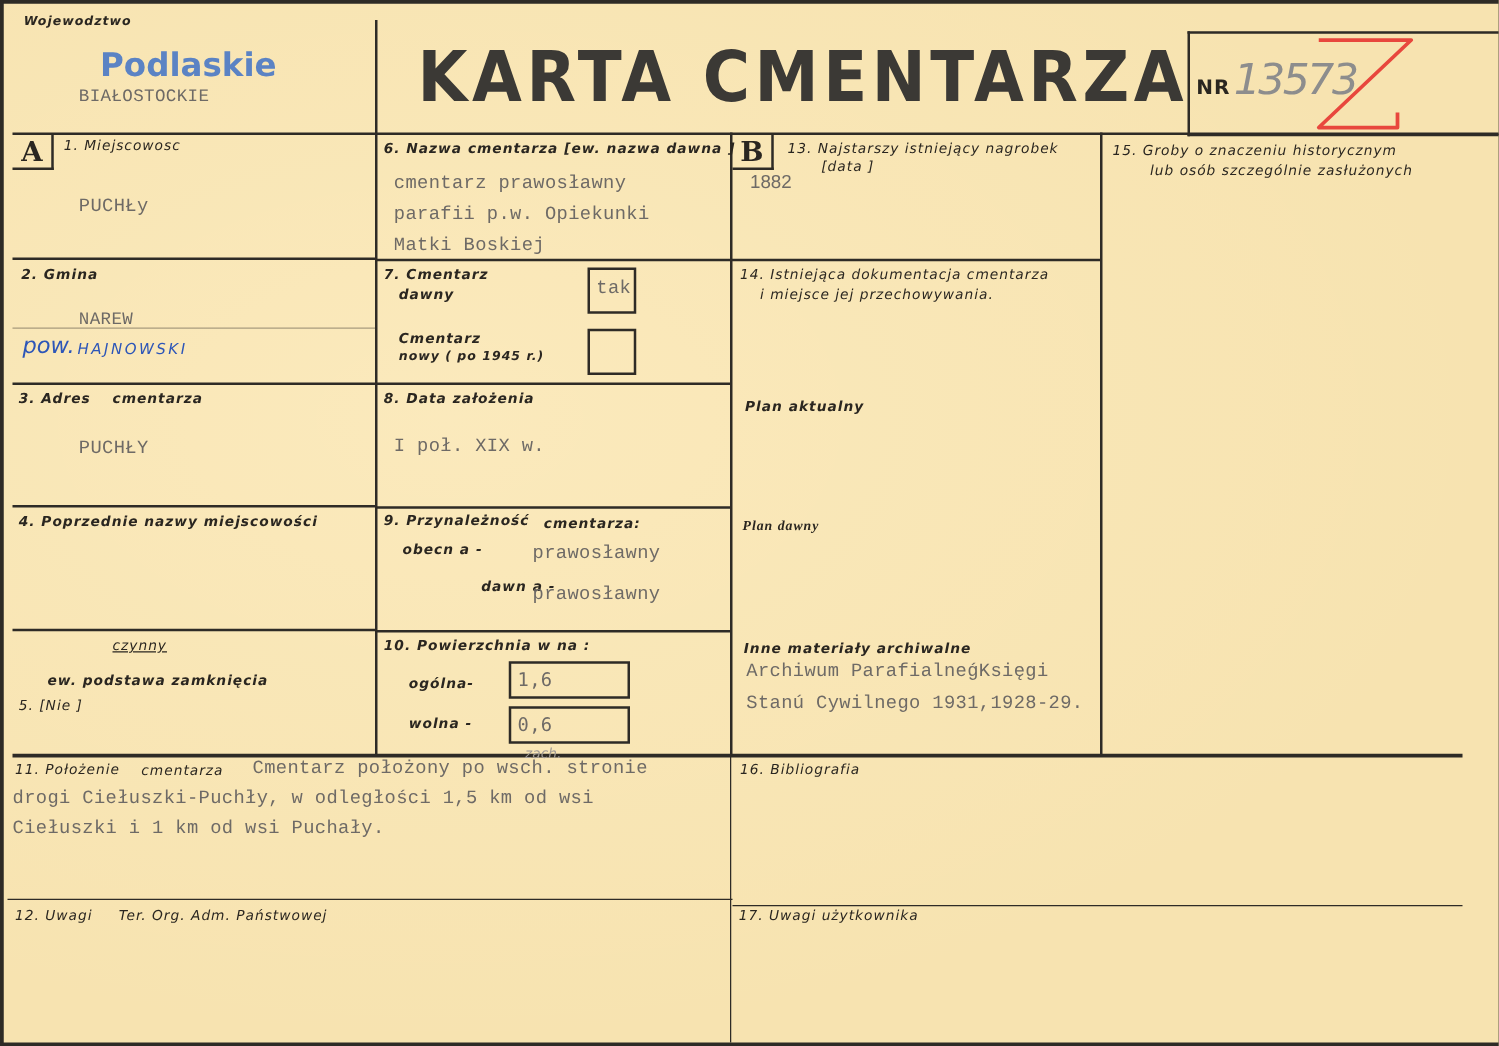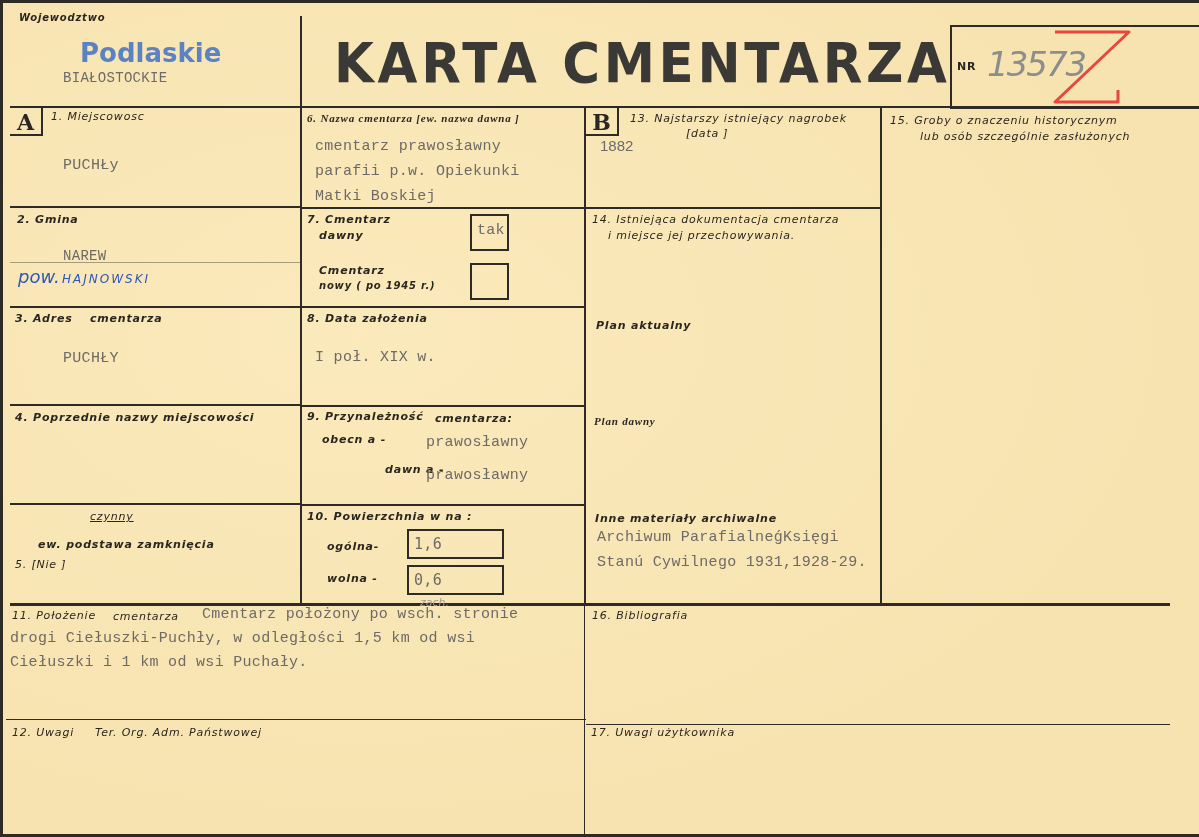--- a/index.html
+++ b/index.html
@@ -39,21 +39,21 @@
   <div class="vl" style="left:880px;top:106px;height:498px;"></div>
   <div class="vl" style="left:584px;top:604px;height:230px;width:1px;"></div>
 
   <div class="lbl" style="left:19px;top:12px;font-size:10px;">Wojewodztwo</div>
   <div class="stamp-blue" style="left:80px;top:38px;">Podlaskie</div>
   <div class="tw" style="left:63px;top:70px;font-size:14px;">BIAŁOSTOCKIE</div>
 
   <div class="title" style="left:334px;top:30px;">KARTA CMENTARZA</div>
 
   <div class="box" style="left:950px;top:25px;width:249px;height:84px;border-right:none;"></div>
-  <div class="lbl" style="left:957px;top:60px;font-style:normal;font-size:11px;">NR</div>
+  <div class="lbl" style="left:957px;top:60px;font-style:normal;font-size:16px;">NR</div>
   <div class="pencil" style="left:987px;top:44px;">13573</div>
   <svg class="abs" style="left:1045px;top:28px;" width="90" height="80">
     <path d="M10 4 L84 4 L10 74 L73 74 L73 62" fill="none" stroke="#e8473d" stroke-width="3" stroke-linejoin="round"></path>
   </svg>
 
   <div class="badge" style="left:10px;top:108px;width:33px;height:28px;">A</div>
   <div class="lbl light" style="left:51px;top:110px;">1. Miejscowosc</div>
   <div class="tw" style="left:63px;top:157px;">PUCHŁy</div>
 
   <div class="hl" style="left:10px;top:206px;width:290px;"></div>
@@ -69,21 +69,21 @@
   <div class="tw" style="left:63px;top:350px;">PUCHŁY</div>
 
   <div class="hl" style="left:10px;top:404px;width:290px;"></div>
   <div class="lbl" style="left:15px;top:411px;">4. Poprzednie nazwy miejscowości</div>
 
   <div class="hl" style="left:10px;top:503px;width:290px;"></div>
   <div class="lbl light" style="left:15px;top:510px;margin-top:48px;">5. [Nie ]</div>
   <div class="lbl light" style="left:90px;top:510px;text-decoration:underline;">czynny</div>
   <div class="lbl" style="left:38px;top:538px;">ew. podstawa zamknięcia</div>
 
-  <div class="lbl" style="left:307px;top:112px;font-family:Liberation Serif, serif;">6. Nazwa cmentarza [ew. nazwa dawna ]</div>
+  <div class="lbl" style="left:307px;top:112px;">6. Nazwa cmentarza [ew. nazwa dawna ]</div>
   <div class="tw" style="left:315px;top:138px;">cmentarz prawosławny</div>
   <div class="tw" style="left:315px;top:163px;">parafii p.w. Opiekunki</div>
   <div class="tw" style="left:315px;top:188px;">Matki Boskiej</div>
 
   <div class="hl" style="left:300px;top:207px;width:284px;"></div>
   <div class="lbl" style="left:307px;top:213px;">7. Cmentarz</div>
   <div class="lbl" style="left:319px;top:229px;">dawny</div>
   <div class="box" style="left:470px;top:214px;width:39px;height:37px;"></div>
   <div class="tw" style="left:477px;top:222px;">tak</div>
   <div class="lbl" style="left:319px;top:264px;">Cmentarz</div>
@@ -106,21 +106,21 @@
   <div class="lbl" style="left:307px;top:510px;">10. Powierzchnia w na :</div>
   <div class="lbl" style="left:327px;top:540px;">ogólna-</div>
   <div class="box" style="left:407px;top:529px;width:97px;height:30px;"></div>
   <div class="tw" style="left:414px;top:535px;font-family:'DejaVu Sans Mono', monospace;">1,6</div>
   <div class="lbl" style="left:327px;top:572px;">wolna -</div>
   <div class="box" style="left:407px;top:565px;width:97px;height:30px;"></div>
   <div class="tw" style="left:414px;top:571px;font-family:'DejaVu Sans Mono', monospace;">0,6</div>
 
   <div class="badge" style="left:586px;top:108px;width:33px;height:28px;">B</div>
   <div class="lbl light" style="left:630px;top:112px;">13. Najstarszy istniejący nagrobek</div>
-  <div class="lbl light" style="left:686px;top:127px;text-align:right;">[data ]</div>
+  <div class="lbl light" style="left:657px;top:127px;text-align:right;">[data ]</div>
   <div class="abs" style="left:600px;top:137px;font-family:'Liberation Sans', sans-serif;font-size:15px;color:#6e6a66;">1882</div>
 
   <div class="hl" style="left:584px;top:207px;width:296px;"></div>
   <div class="lbl light" style="left:592px;top:213px;">14. Istniejąca dokumentacja cmentarza</div>
   <div class="lbl light" style="left:608px;top:229px;">i miejsce jej przechowywania.</div>
   <div class="lbl" style="left:596px;top:319px;">Plan aktualny</div>
   <div class="lbl" style="left:594px;top:415px;font-family:Liberation Serif, serif;">Plan dawny</div>
   <div class="lbl" style="left:595px;top:512px;">Inne materiały archiwalne</div>
   <div class="tw" style="left:597px;top:529px;">Archiwum ParafialneǵKsięgi</div>
   <div class="tw" style="left:597px;top:554px;">Stanú Cywilnego 1931,1928-29.</div>

